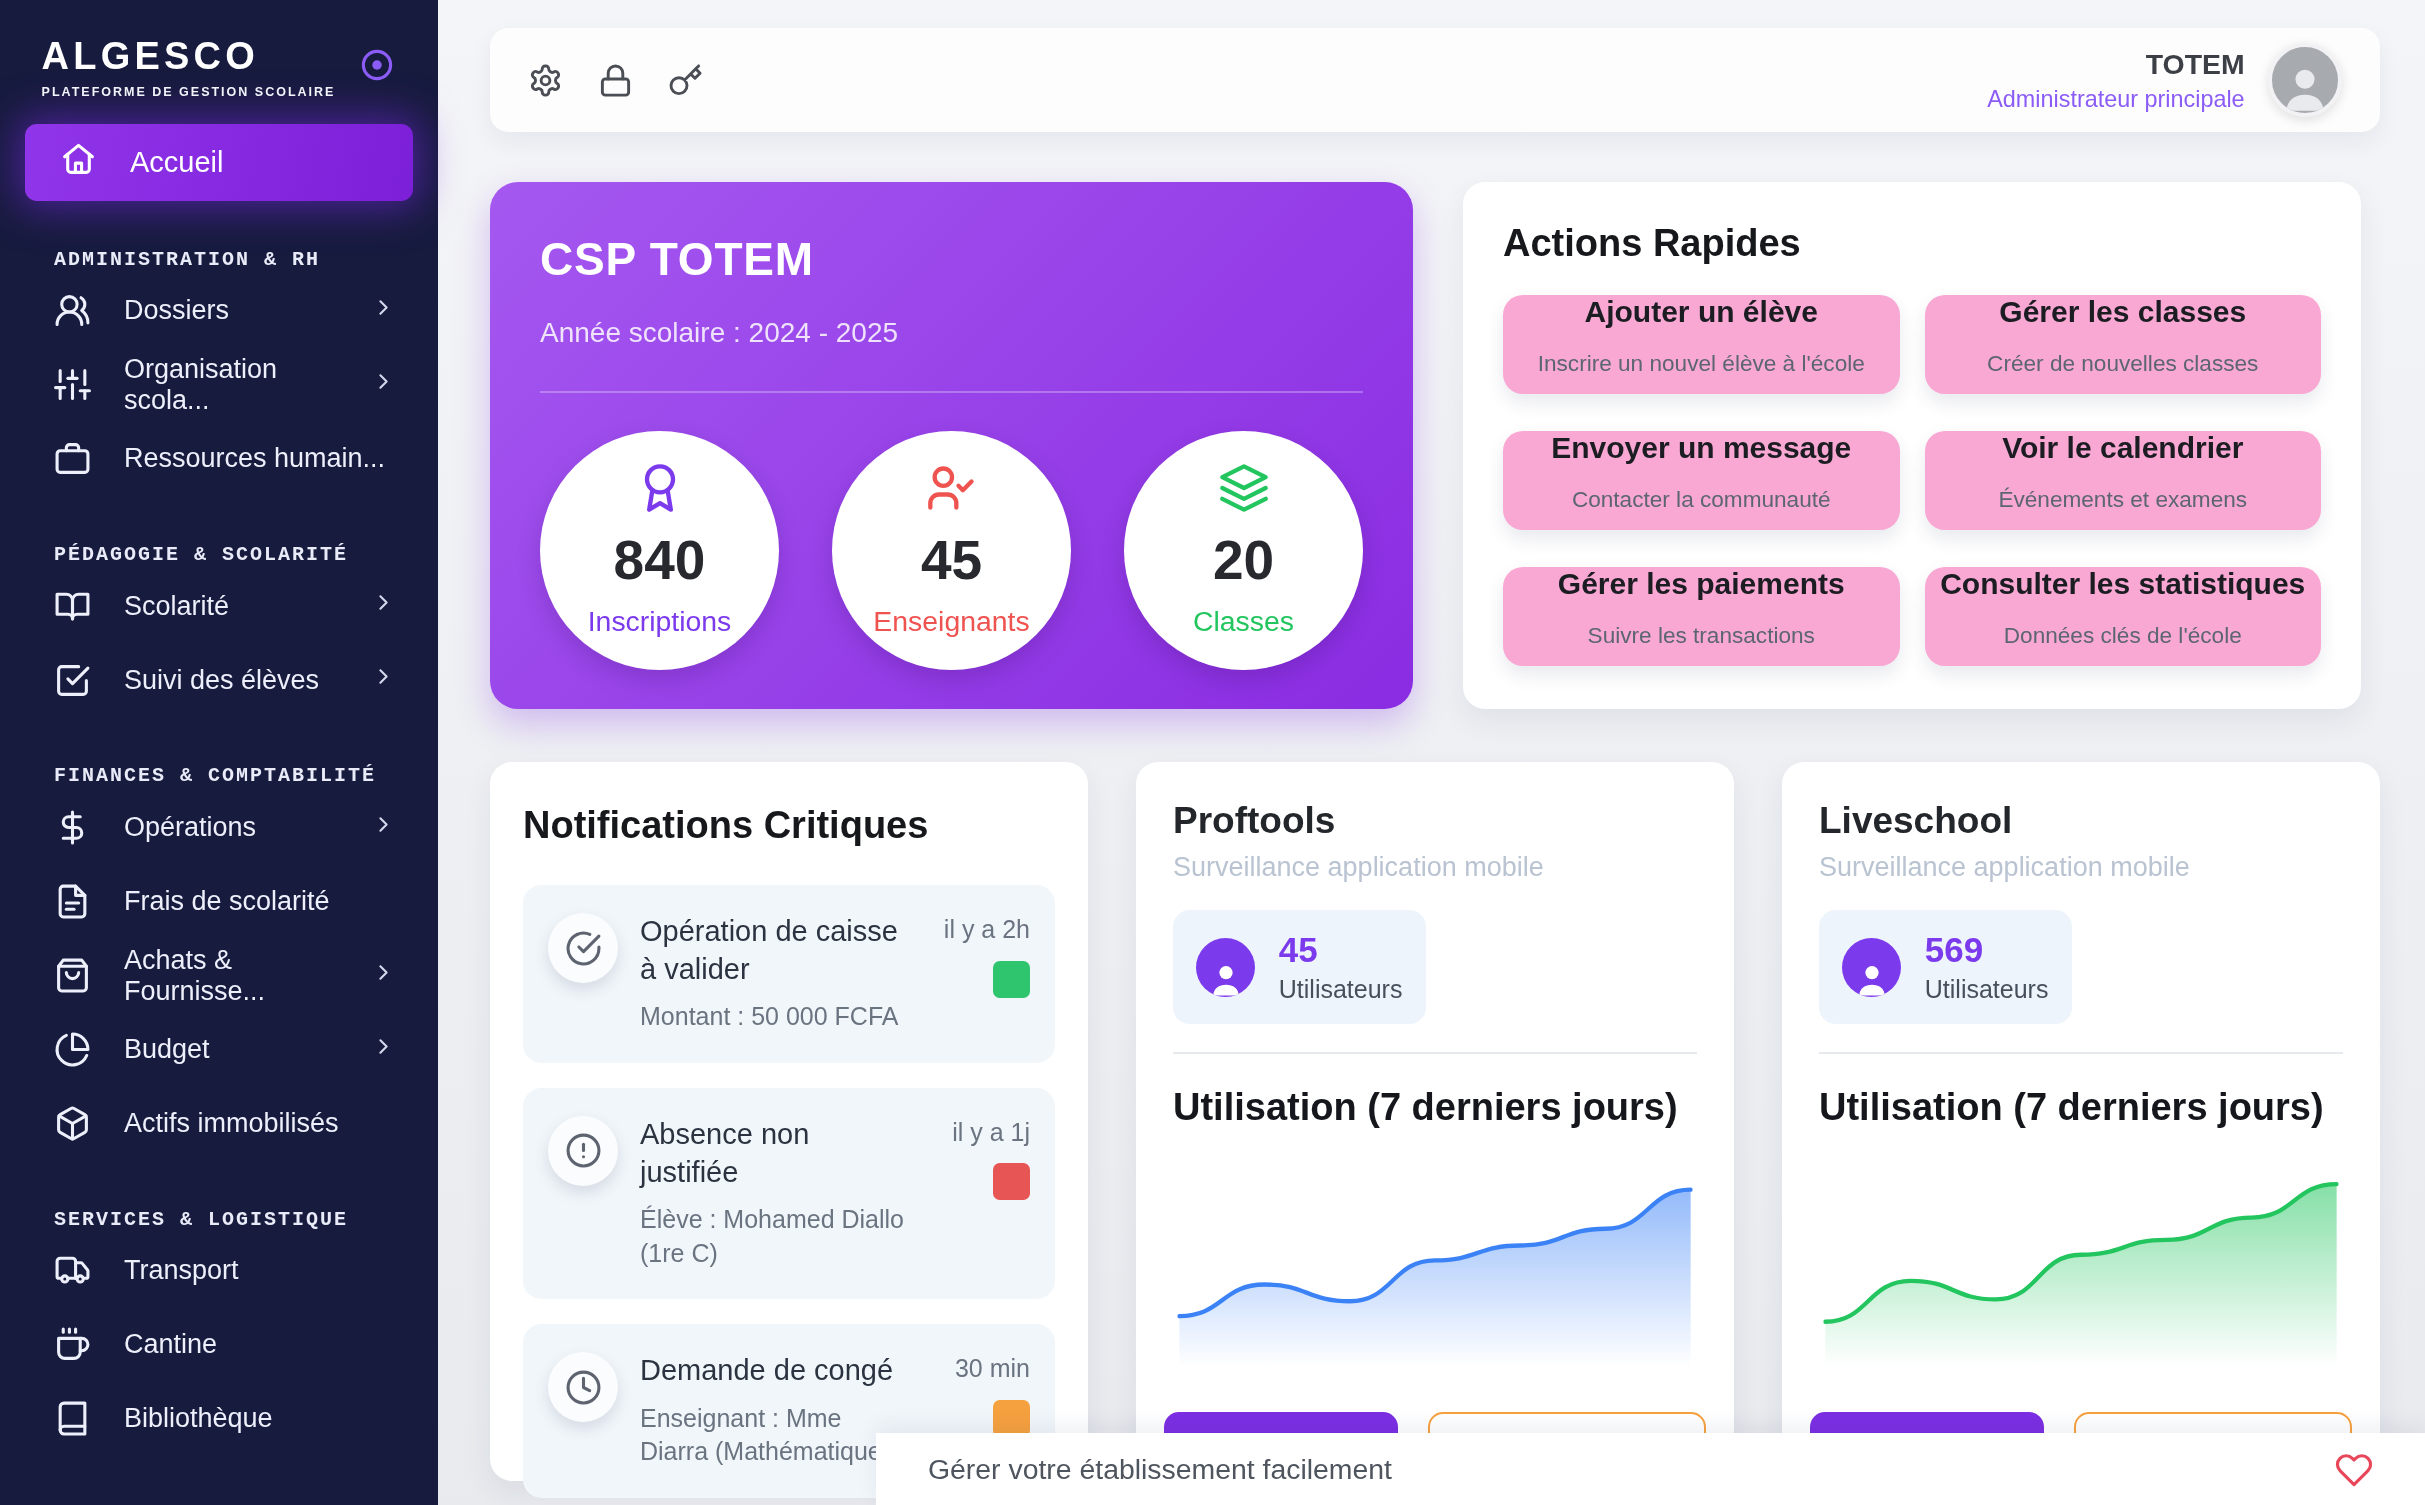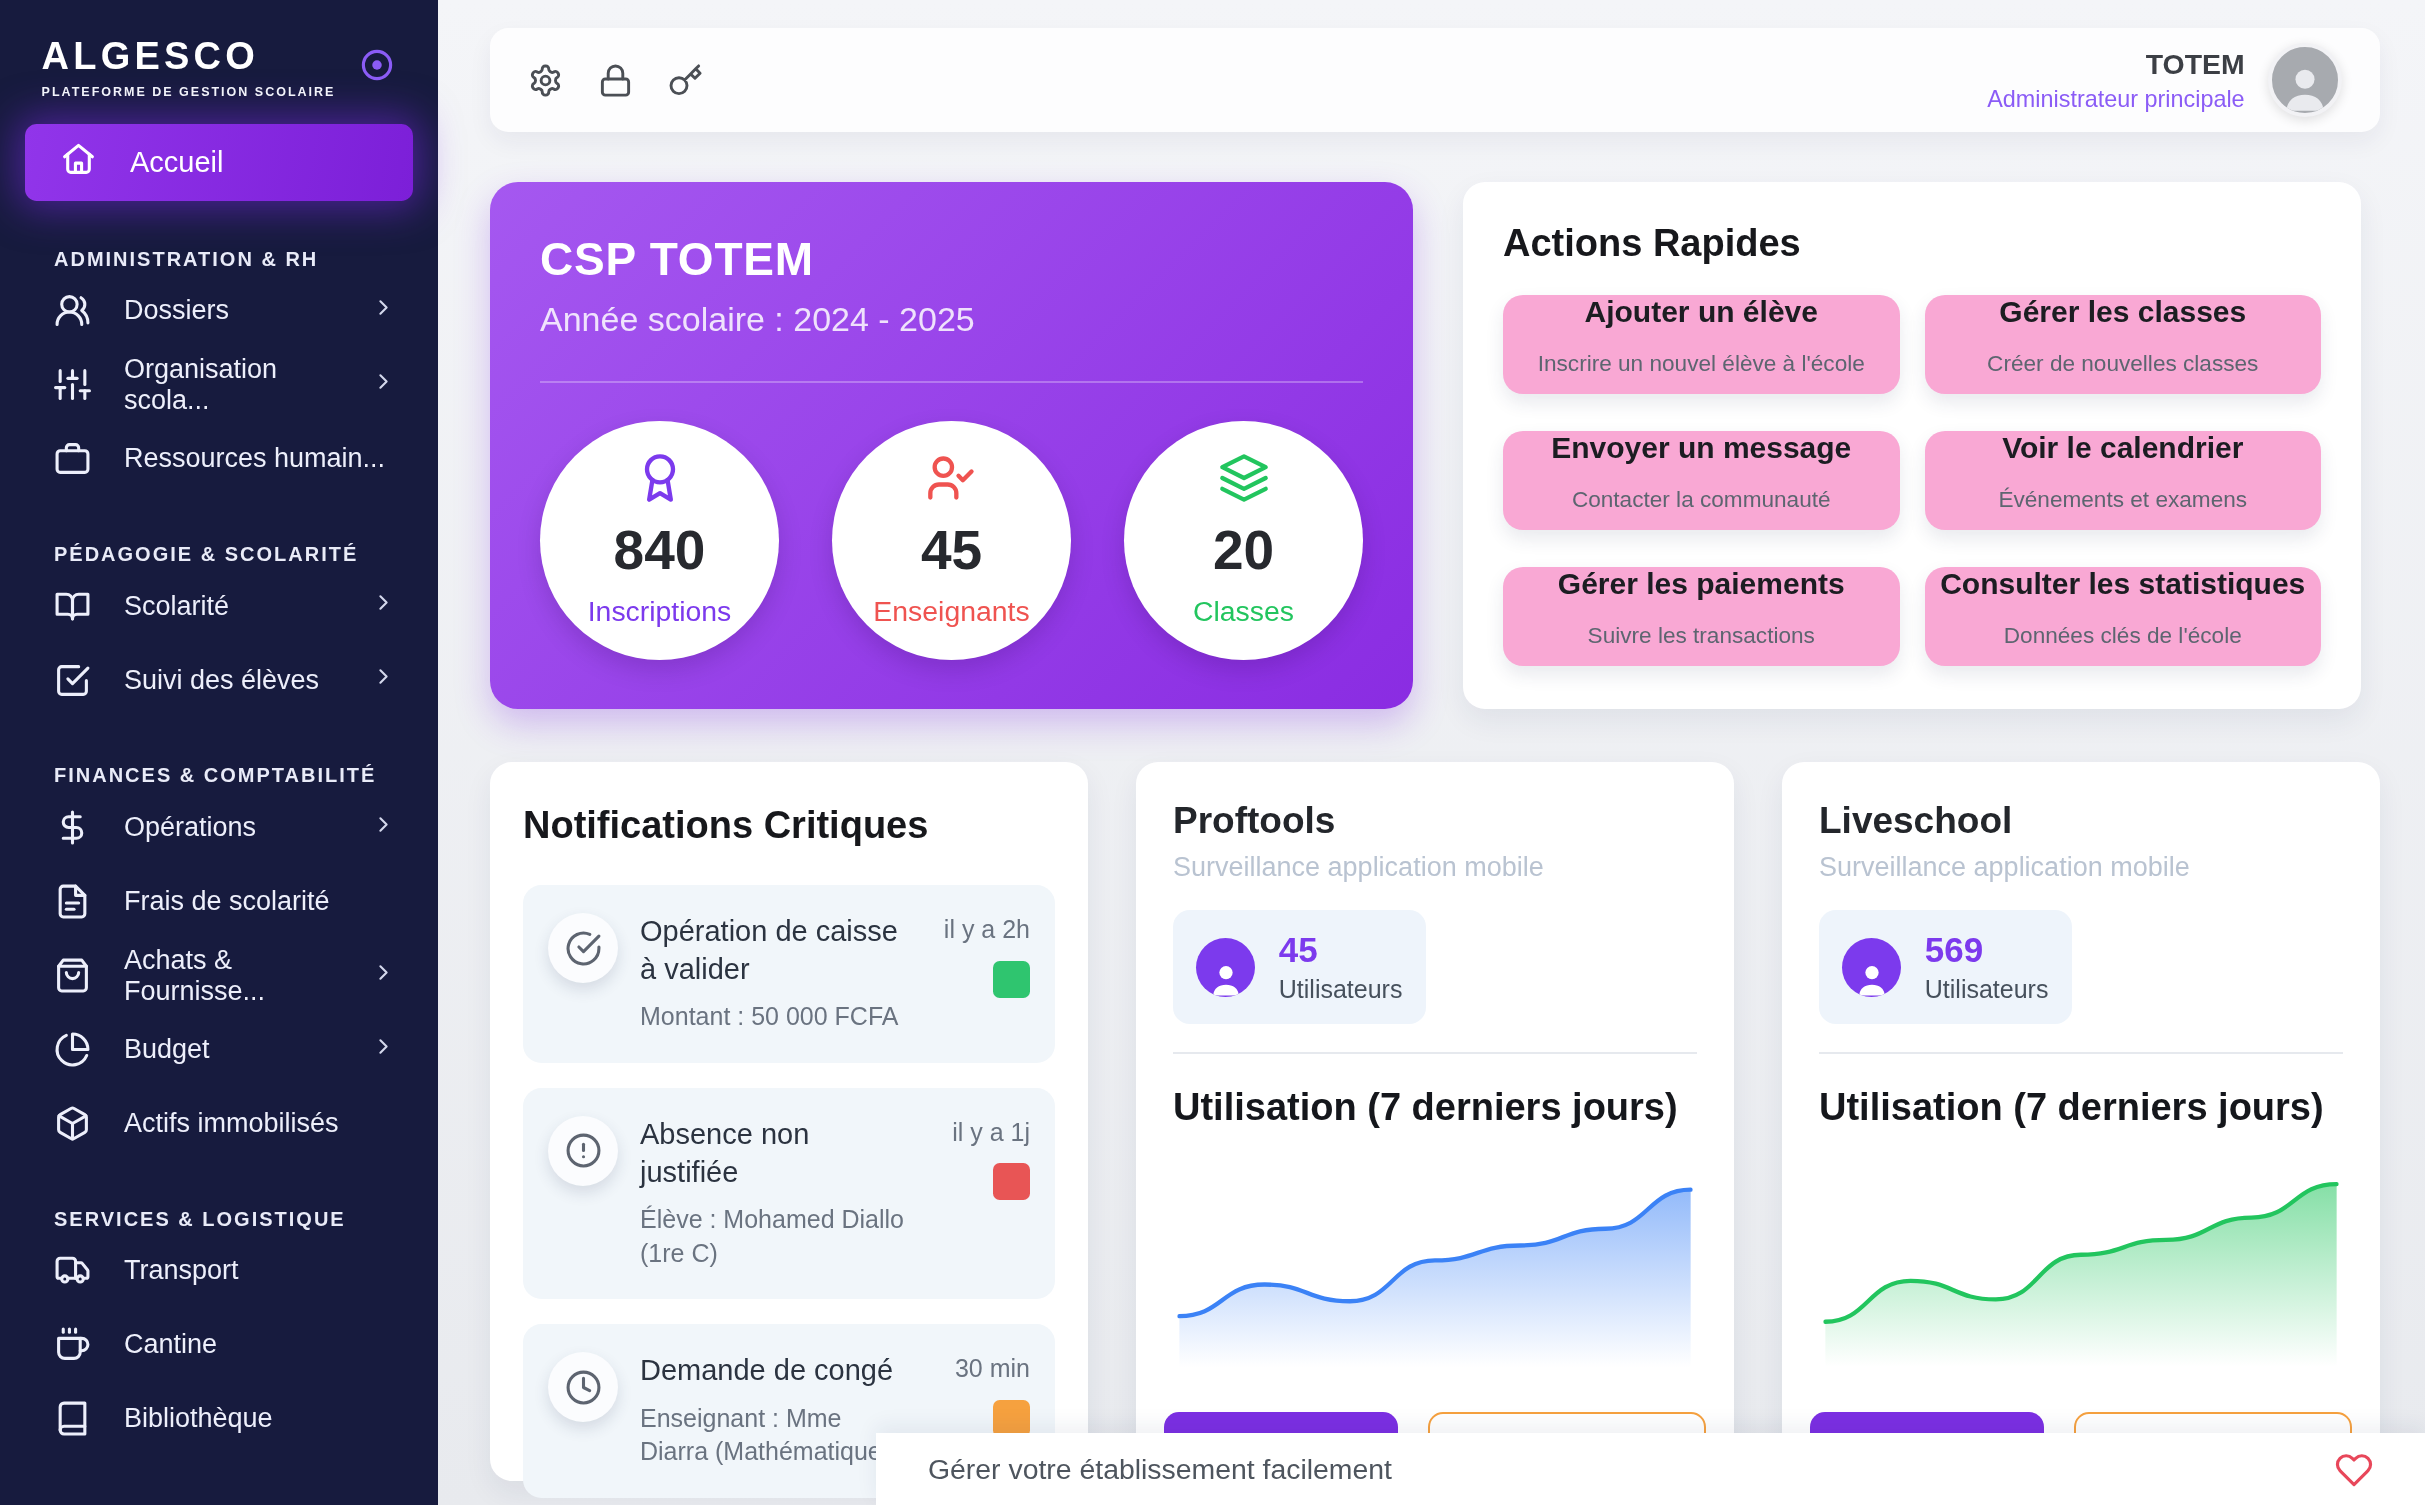--- a/index.html
+++ b/index.html
@@ -12,21 +12,21 @@
   .sidebar { position:absolute; left:0; top:0; width:438px; height:1506px; background:#171b3e; color:#eef0fb; z-index:20; }
   .logo-row { display:flex; align-items:center; justify-content:center; gap:23px; padding:35px 8.4px 25px; }
   .logo-title { font-size:38px; font-weight:800; letter-spacing:4.2px; color:#fff; }
   .logo-tag { font-size:12.5px; letter-spacing:2px; font-weight:700; margin-top:6.7px; color:#f2f3fb; }
   .target-wrap svg { width:38px; height:38px; color:#8b5cf6; }
   .active-item { margin:0 25px; height:77px; border-radius:11.7px;
     background:linear-gradient(100deg,#9135ea,#7c1fd8);
     box-shadow:0 0 38px 8.4px rgba(124,42,232,.5);
     display:flex; align-items:center; gap:33px; padding:0 35px; font-size:29px; color:#fff; cursor:pointer; }
   .active-item svg { width:37px; height:37px; }
-  .section-label { margin:47px 0 3.3px 54px; font-size:20px; font-weight:700; letter-spacing:2px; color:#e9ebf8; }
+  .section-label { margin:47px 0 3.3px 54px; font-size:20px; font-weight:700; letter-spacing:2px; color:#e9ebf8;font-family:Liberation Mono, monospace; }
   .nav-item { height:74px; display:flex; align-items:center; padding:0 42px 0 54px; gap:33px; font-size:27px; color:#edeffb; cursor:pointer; }
   .nav-item .nico svg { width:37px; height:37px; display:block; }
   .nav-item .chev { margin-left:auto; color:#d4d8ec; }
   .nav-item .chev svg { width:25px; height:25px; }
 
   
   .main { position:absolute; left:438px; top:0; width:1987px; height:1506px;
     background:linear-gradient(180deg,#f4f5f8,#e8eaee); }
   .card { background:#fff; border-radius:22px; box-shadow:0 11.7px 28.4px rgba(30,40,80,.07); }
 
@@ -42,21 +42,21 @@
   .tb-role { font-size:23.4px; color:#8b5cf6; margin-top:5px; }
   .avatar { width:74px; height:74px; border-radius:50%; background:#a7aaaf; border:4.2px solid #f2f2f5;
     box-shadow:0 3.3px 11.7px rgba(0,0,0,.12); display:flex; align-items:flex-end; justify-content:center; overflow:hidden; }
   .avatar svg { width:52px; height:52px; fill:#e9eaee; }
 
   
   .csp-card { position:absolute; left:52px; top:182px; width:923px; height:527px; border-radius:28px;
     background:linear-gradient(135deg,#a558f0 0%,#8a2ce2 100%);
     box-shadow:0 15px 35px rgba(124,42,226,.28); color:#fff; padding:50px 50px 0; }
   .csp-title { font-size:46px; font-weight:800; letter-spacing:0.8px; }
-  .csp-sub { font-size:34px; margin-top:14px; color:rgba(255,255,255,.84); }
+  .csp-sub { font-size:28px; margin-top:31px; color:rgba(255,255,255,.84); }
   .csp-hr { height:1.7px; background:rgba(255,255,255,.28); margin-top:42px; }
   .csp-stats { display:flex; justify-content:space-between; margin-top:38px; }
   .stat-circle { width:239px; height:239px; border-radius:50%; background:#fff;
     display:flex; flex-direction:column; align-items:center; justify-content:center; gap:13.4px;
     box-shadow:0 10px 23.4px rgba(40,0,80,.18); }
   .stat-circle .sic svg { width:52px; height:52px; display:block; }
   .stat-value { font-size:55px; font-weight:800; color:#27292e; }
   .stat-label { font-size:28.4px; font-weight:500; }
 
   

